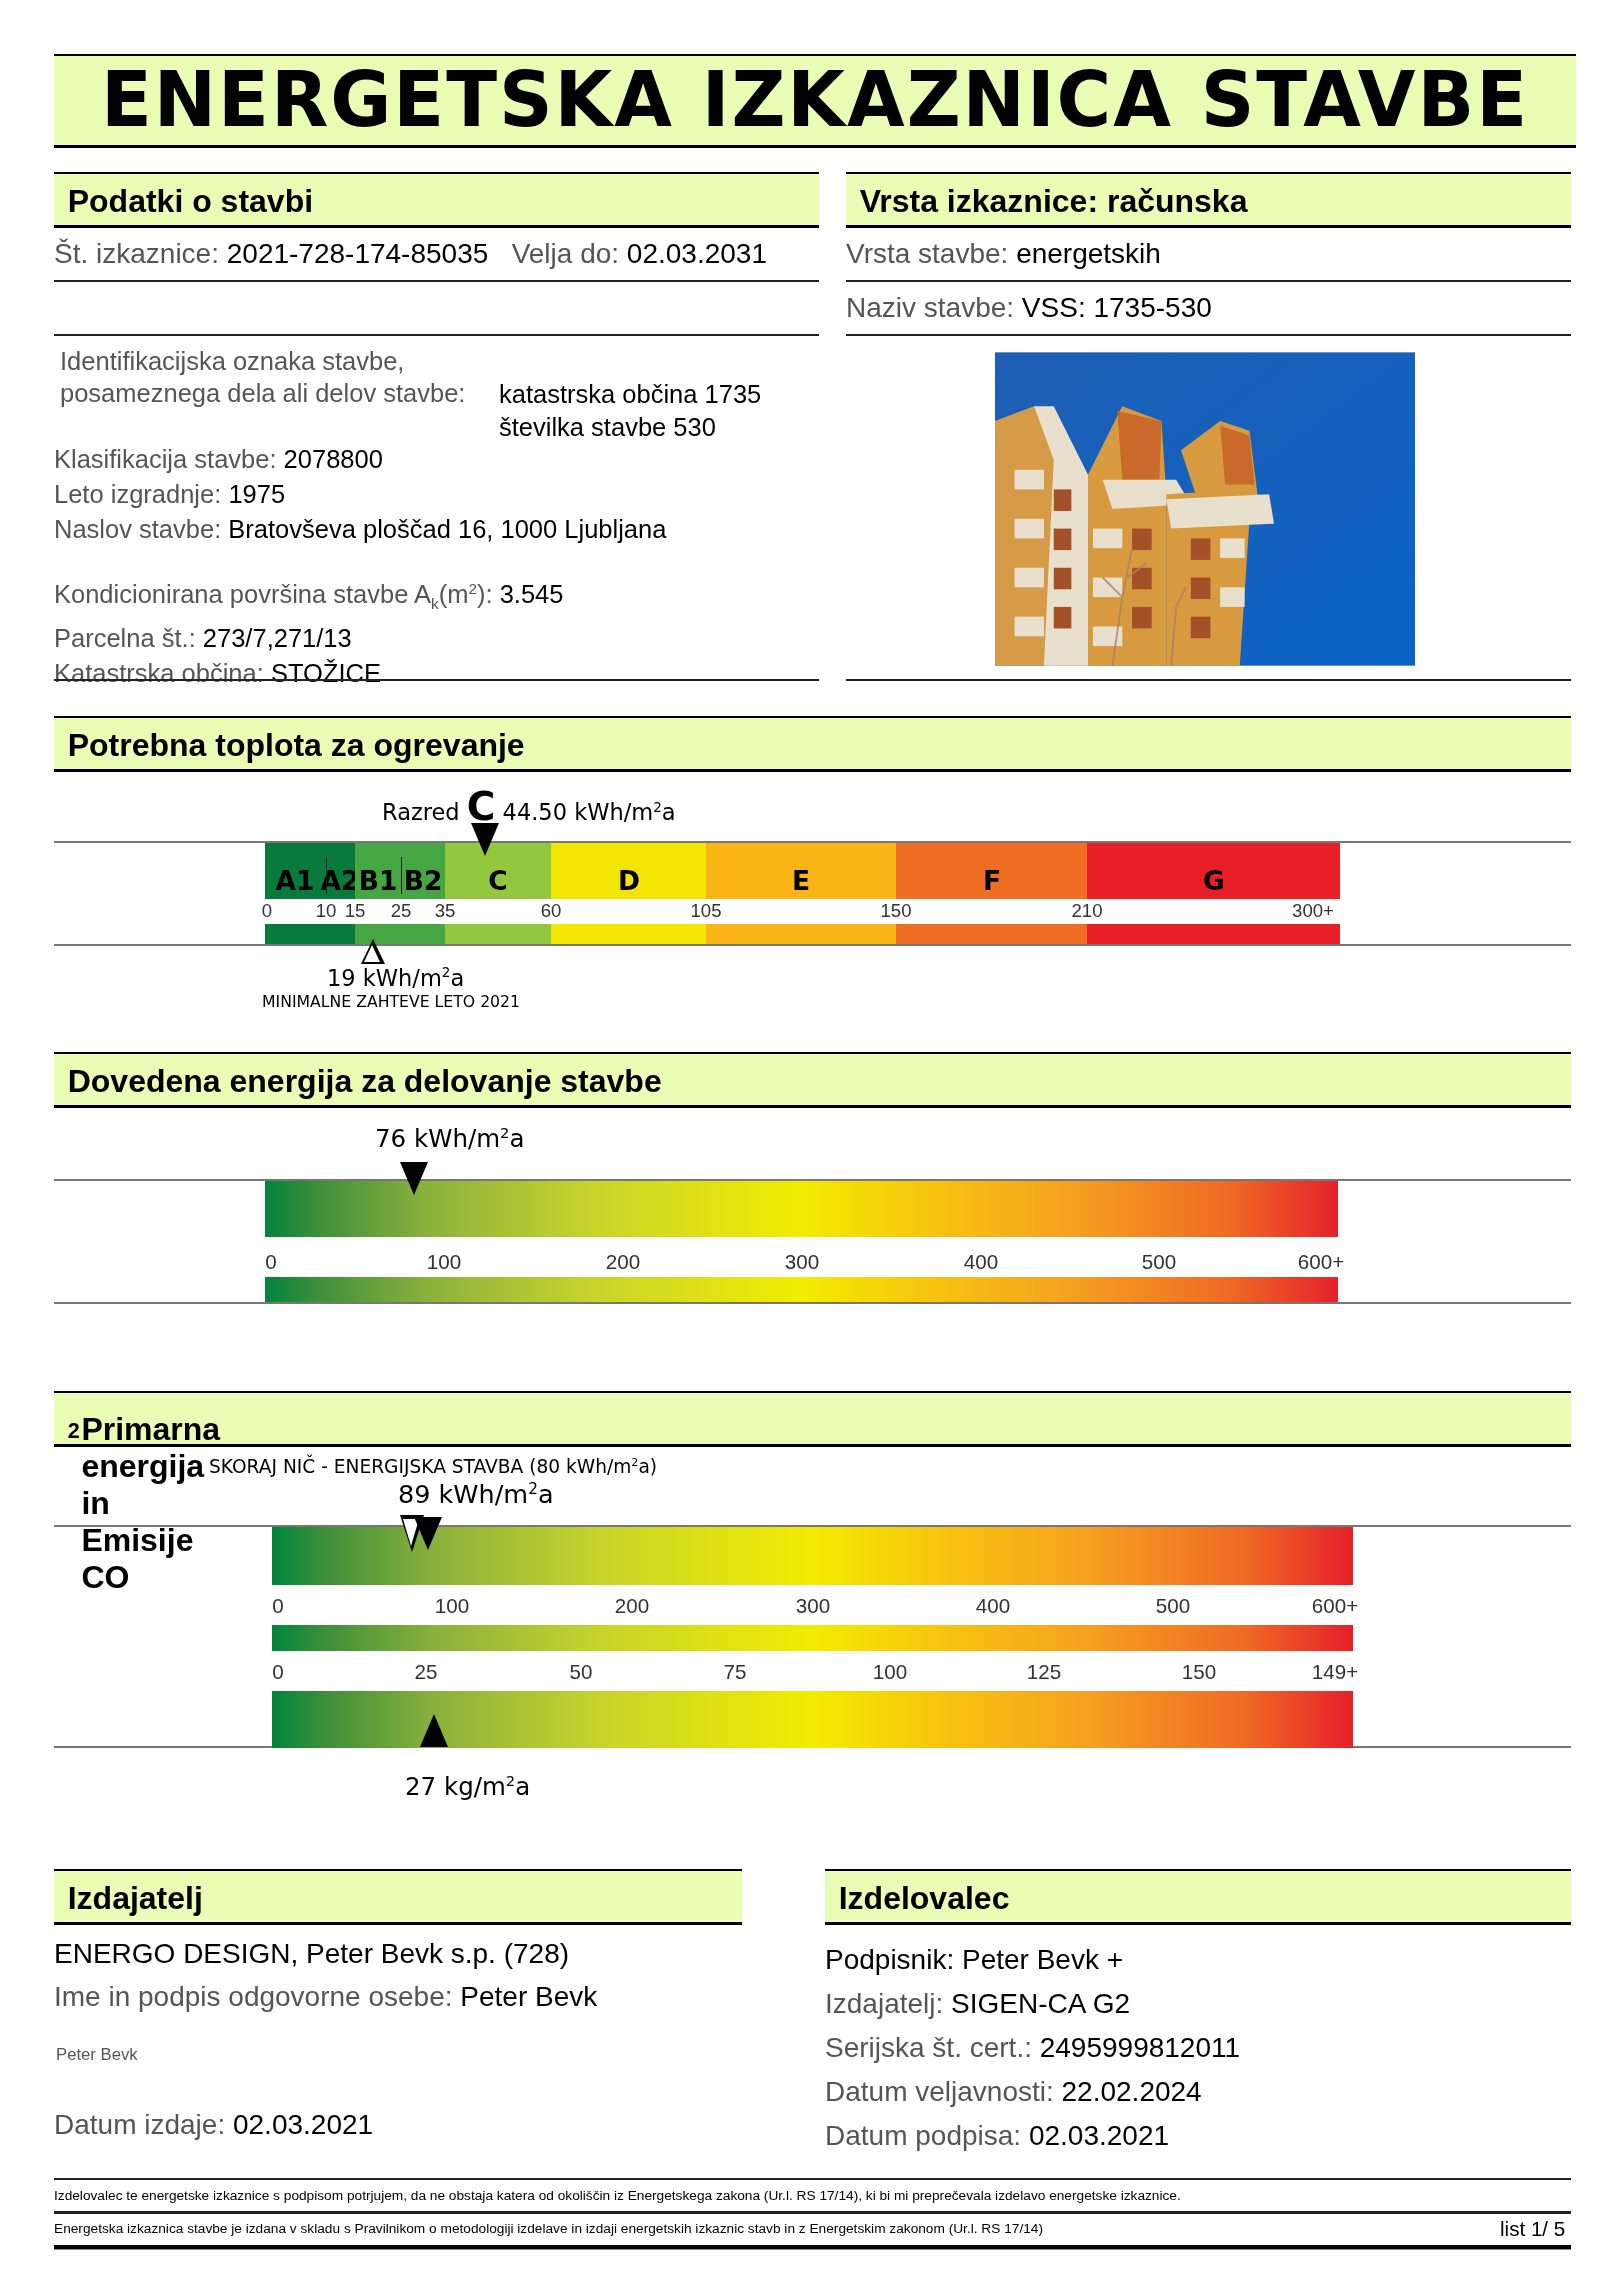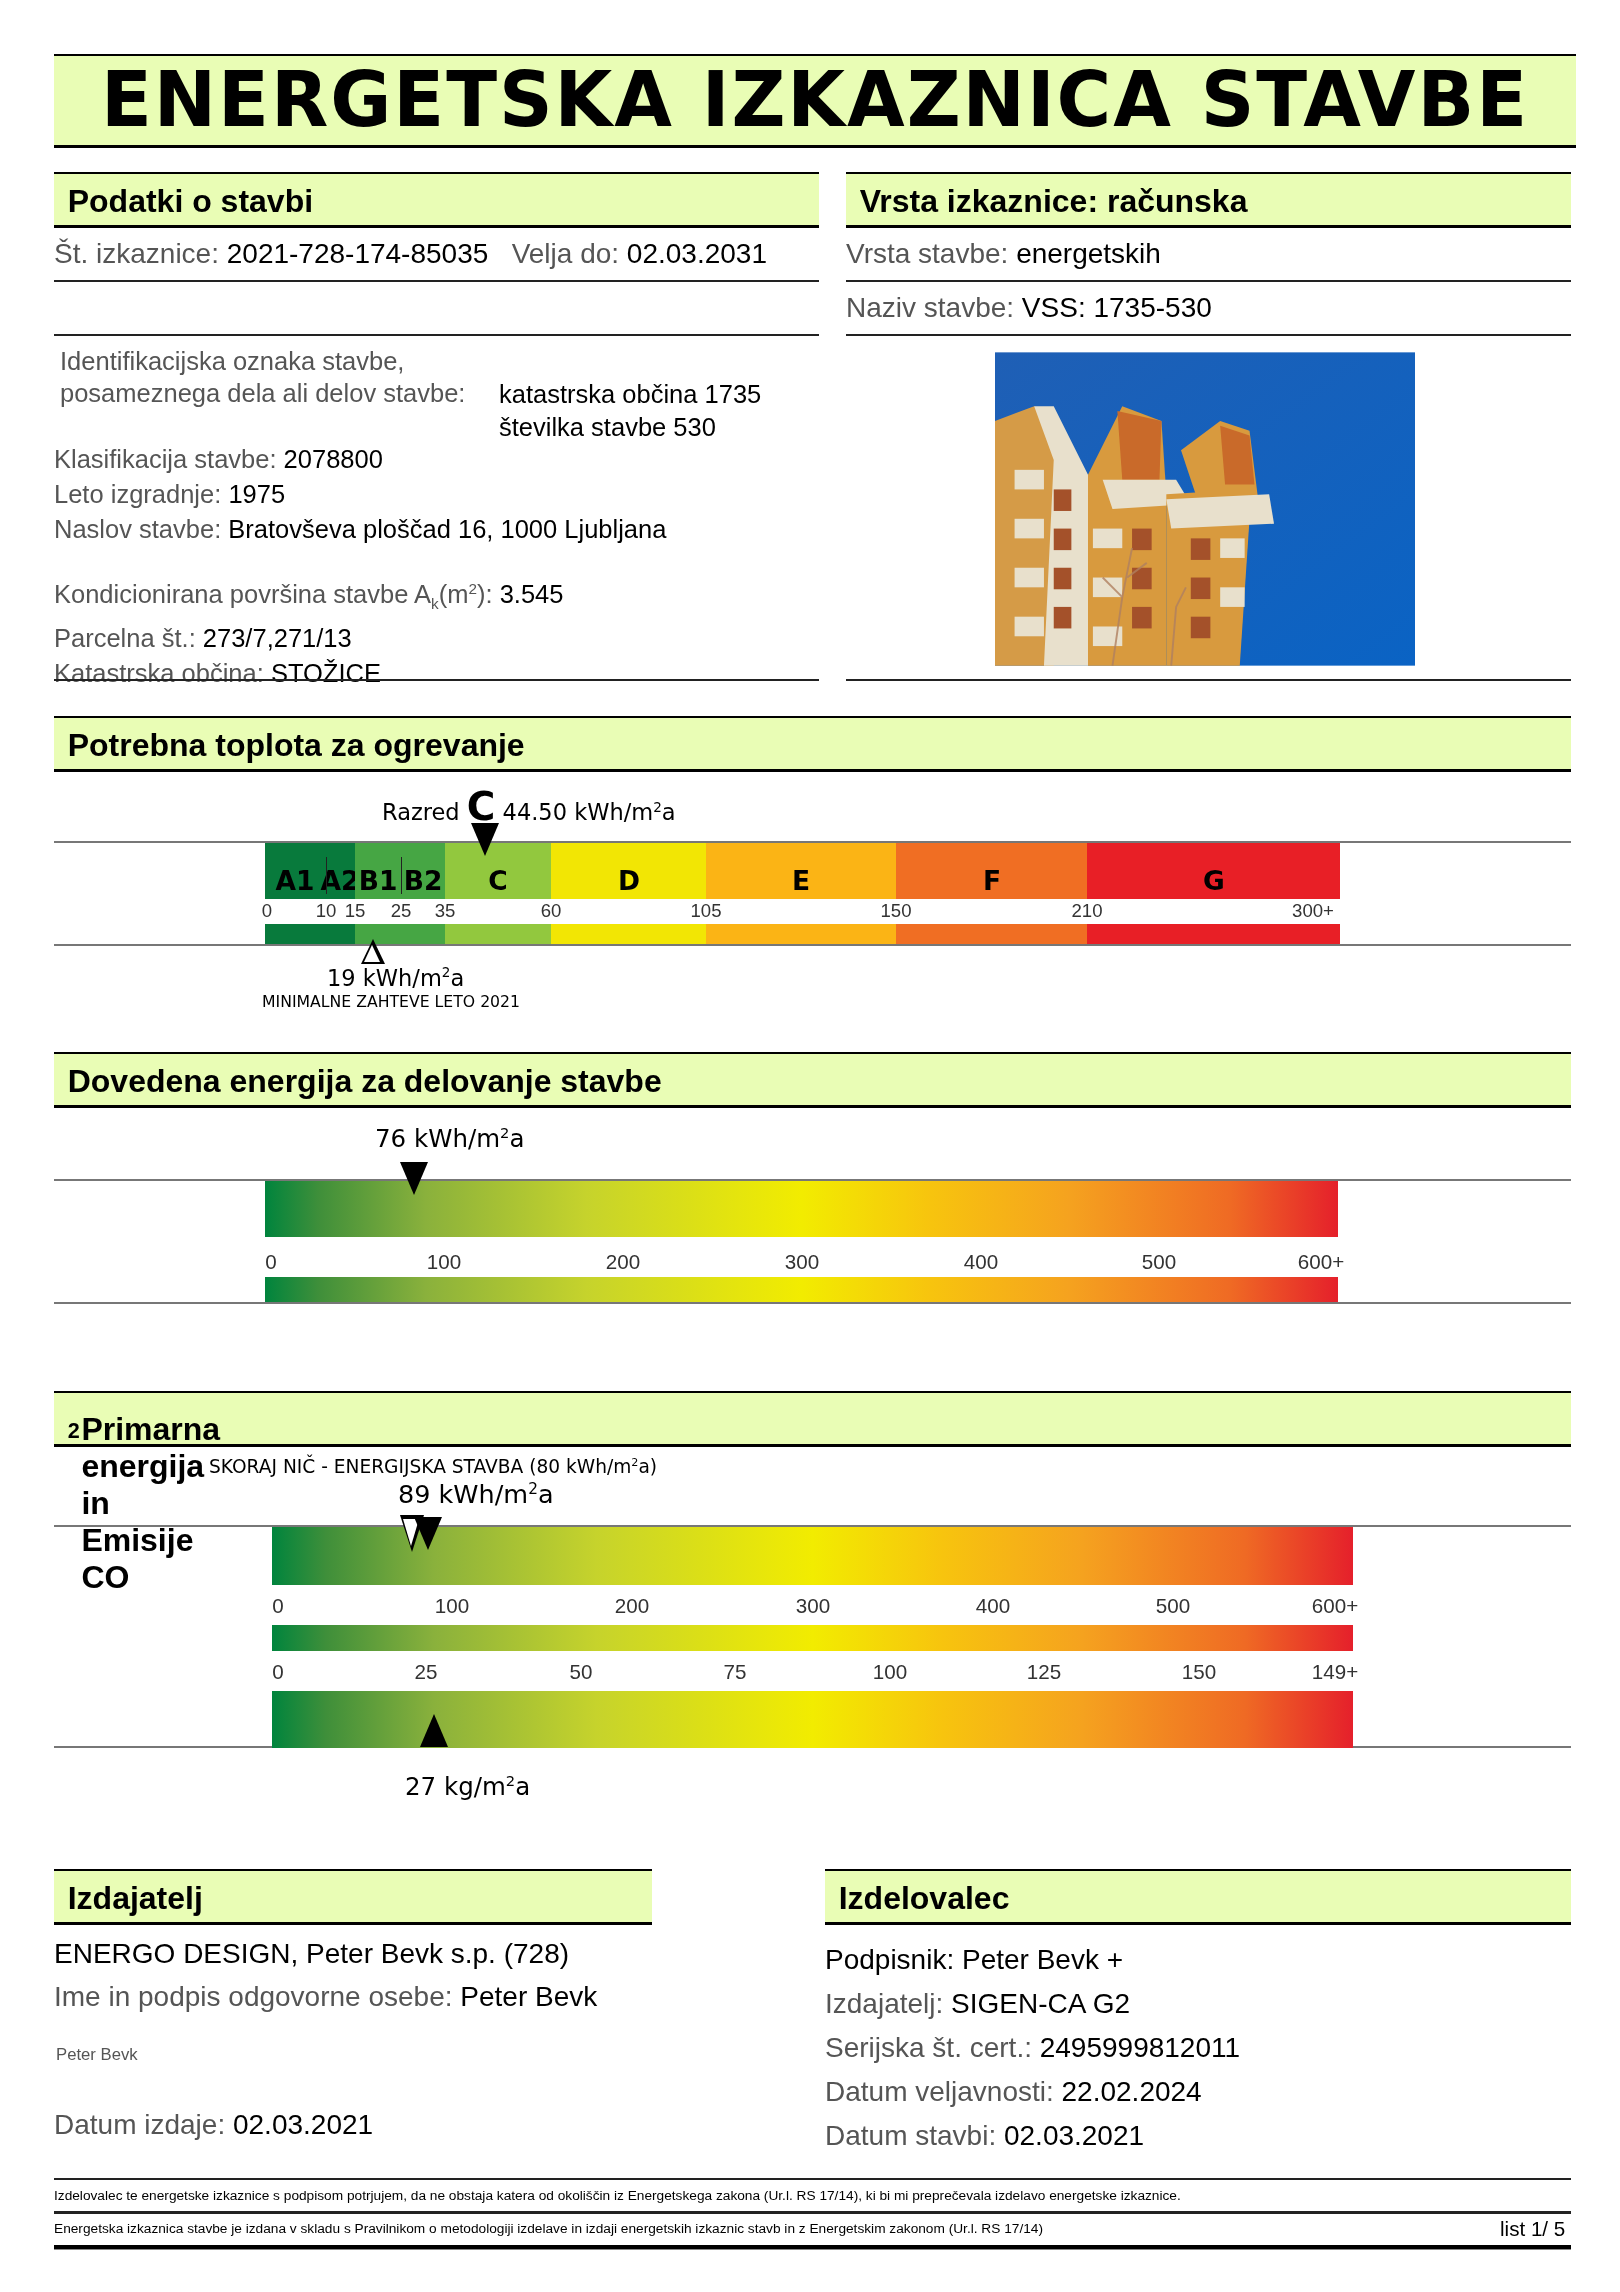--- a/index.html
+++ b/index.html
@@ -256,21 +256,21 @@
   <div id="nzeb-marker" class="abs" style="top: -11.8px; width: 0px; height: 0px; border-left: 12.7px solid transparent; border-right: 12.7px solid transparent; border-top: 37px solid rgb(0, 0, 0); left: 128px;">
     <div style="position:absolute;left:-8.8px;top:-33px;width:0;height:0;border-left:8.8px solid transparent;border-right:8.8px solid transparent;border-top:27.4px solid #fff;"></div>
   </div>
   <div id="prim-marker" class="abs tri-down" style="top: -9.8px; left: 142px;"></div>
   <div id="co2-marker" class="abs tri-up" style="top: 187px; left: 148px;"></div>
 </div>
 <div class="abs hum" style="left:405px;top:1772px;font-size:24.5px;white-space:nowrap;">
   <span>27 kg/m</span><sup>2</sup><span>a</span>
 </div>
 
-<div class="abs sec-head" style="left:54px;top:1869px;width:598px;">
+<div class="abs sec-head" style="left:54px;top:1869px;width:688px;">
   <span>Izdajatelj</span>
 </div>
 <div class="abs row" style="left:54px;top:1938px;">ENERGO DESIGN, Peter Bevk s.p. (728)</div>
 <div class="abs row" style="left:54px;top:1981px;">
   <span class="lbl">Ime in podpis odgovorne osebe:</span>
   <span>Peter Bevk</span>
 </div>
 <div class="abs lbl" style="left:56px;top:2045px;font-size:16.7px;">Peter Bevk</div>
 <div class="abs row" style="left:54px;top:2109px;">
   <span class="lbl">Datum izdaje:</span>
@@ -278,21 +278,21 @@
 </div>
 
 <div class="abs sec-head" style="left:825px;top:1869px;width:746px;">
   <span>Izdelovalec</span>
 </div>
 <div class="abs" style="left:825px;top:1938px;font-size:28px;line-height:44px;white-space:nowrap;">
   <div><span>Podpisnik:</span> <span>Peter Bevk +</span></div>
   <div><span class="lbl">Izdajatelj:</span> <span>SIGEN-CA G2</span></div>
   <div><span class="lbl">Serijska št. cert.:</span> <span>2495999812011</span></div>
   <div><span class="lbl">Datum veljavnosti:</span> <span>22.02.2024</span></div>
-  <div><span class="lbl">Datum stavbi:</span> <span>02.03.2021</span></div>
+  <div><span class="lbl">Datum podpisa:</span> <span>02.03.2021</span></div>
 </div>
 
 <div class="abs hline" style="left:54px;top:2178px;width:1517px;"></div>
 <div class="abs" style="left:54px;top:2188px;font-size:13.7px;white-space:nowrap;">Izdelovalec te energetske izkaznice s podpisom potrjujem, da ne obstaja katera od okoliščin iz Energetskega zakona (Ur.l. RS 17/14), ki bi mi preprečevala izdelavo energetske izkaznice.</div>
 <div class="abs hline" style="left:54px;top:2211px;width:1517px;height:2.9px;"></div>
 <div class="abs" style="left:54px;top:2221px;font-size:13.7px;white-space:nowrap;">Energetska izkaznica stavbe je izdana v skladu s Pravilnikom o metodologiji izdelave in izdaji energetskih izkaznic stavb in z Energetskim zakonom (Ur.l. RS 17/14)</div>
 <div class="abs" style="left:1500px;top:2217px;font-size:20.6px;white-space:nowrap;">list 1/ 5</div>
 <div class="abs" style="left:54px;top:2245px;width:1517px;height:4.9px;background:#000;border-bottom:1px solid #888;"></div>
 
 

